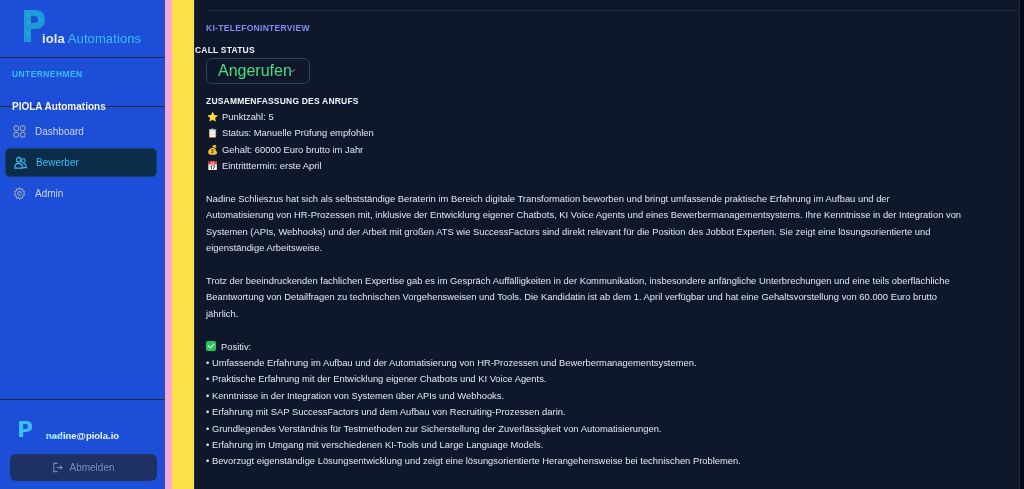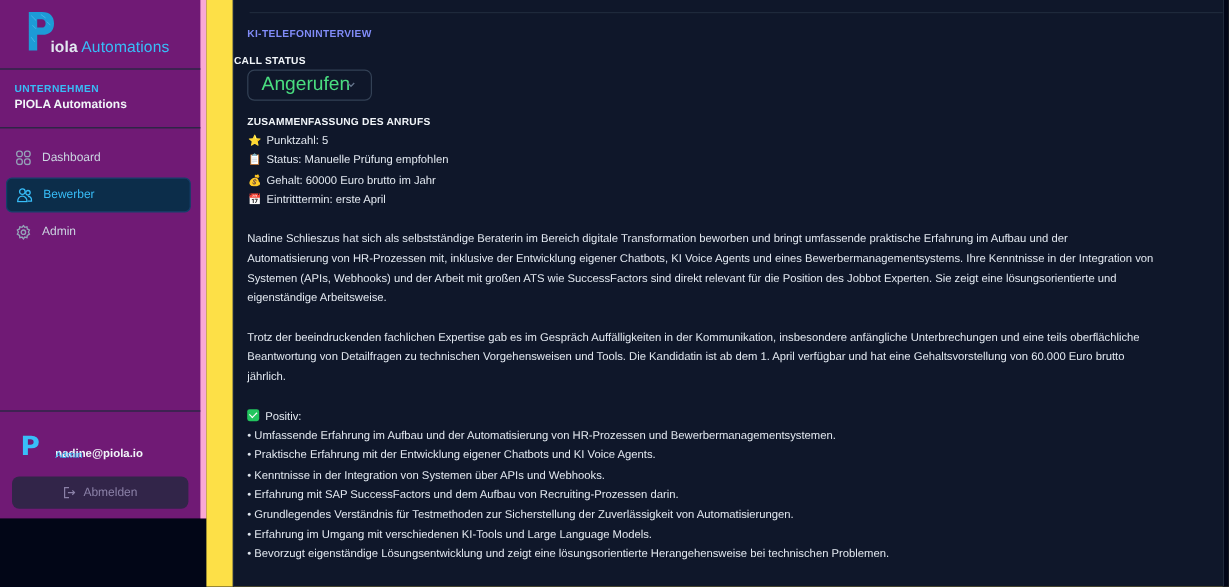--- a/index.html
+++ b/index.html
@@ -6,22 +6,22 @@
     html, body {
       width: 1024px; height: 489px; overflow: hidden;
       background: #020617;
       font-family: "Liberation Sans", "DejaVu Sans", sans-serif;
       color: #e2e8f0;
     }
     .app { display: flex; width: 1024px; height: 489px; }
 
     
     .sidebar {
-      width: 172px; height: 432px; background: #701a75;
-      border-right: 5px solid #f9a8d4;
+      width: 172px; height: 489px; background: #1d4ed8;
+      border-right: 7px solid #f9a8d4;
       position: relative; flex-shrink: 0;
     }
     .logo-area {
       height: 58px; border-bottom: 1px solid #1e293b;
       position: relative;
     }
     .logo-p {
       position: absolute; left: 22px; top: 9px;
       width: 24px; height: 34px;
     }
@@ -31,21 +31,21 @@
     }
     .logo-text b { color: #e2e8f0; font-weight: 700; }
     .company-area {
       height: 49px; border-bottom: 1px solid #1e293b;
       padding: 11px 0 0 12px;
     }
     .company-label {
       font-size: 8.5px; color: #38bdf8; letter-spacing: 0.4px; font-weight: 600;
     }
     .company-name {
-      font-size: 10px; color: #f1f5f9; margin-top: 3px; font-weight: 700;
+      font-size: 10px; color: #f1f5f9; margin-top: 22px; font-weight: 700;
     }
     .nav { padding-top: 10px; }
     .nav-item {
       display: flex; align-items: center;
       height: 29px; margin: 0 8px 2px 5px;
       padding-left: 8px; border-radius: 5px;
       font-size: 10px; color: #cbd5e1; cursor: pointer;
     }
     .nav-item .ic { width: 13px; height: 13px; margin-right: 9px; display: inline-flex; }
     .nav-item.active {

